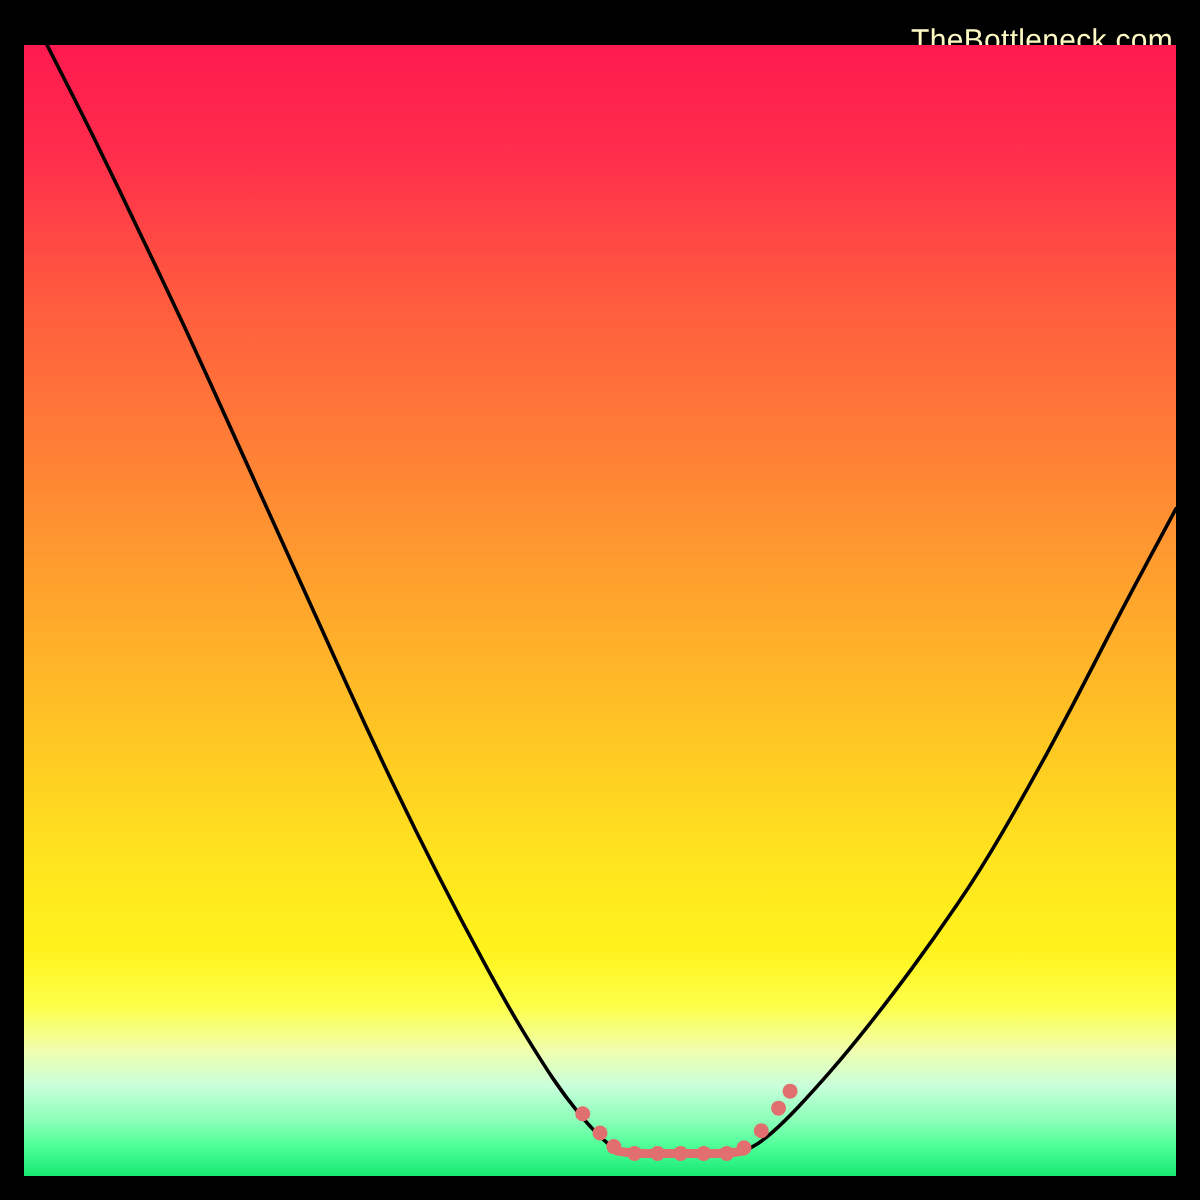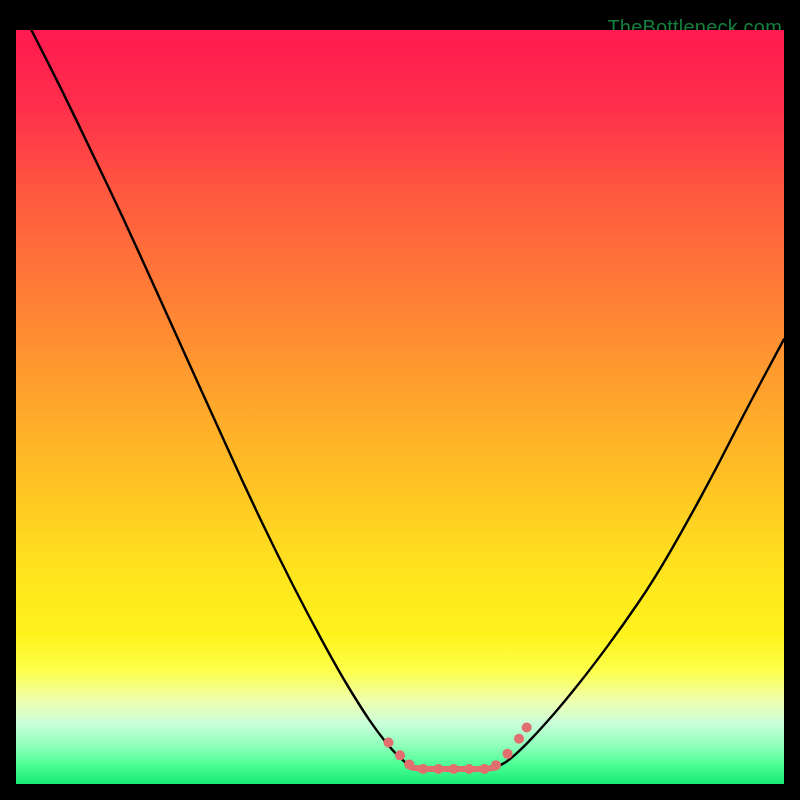--- a/index.html
+++ b/index.html
@@ -23,21 +23,21 @@
     position: absolute;
     left: 0;
     top: 14px;
     width: 768px;
     height: 754px;
   }
   .watermark {
     position: absolute;
     top: 0;
     right: 2px;
-    color: #15803d;
+    color: #fef9c3;
     font-size: 20px;
     font-weight: 500;
     letter-spacing: 0.2px;
     user-select: none;
   }
   svg {
     display: block;
   }
 </style>
 </head>

